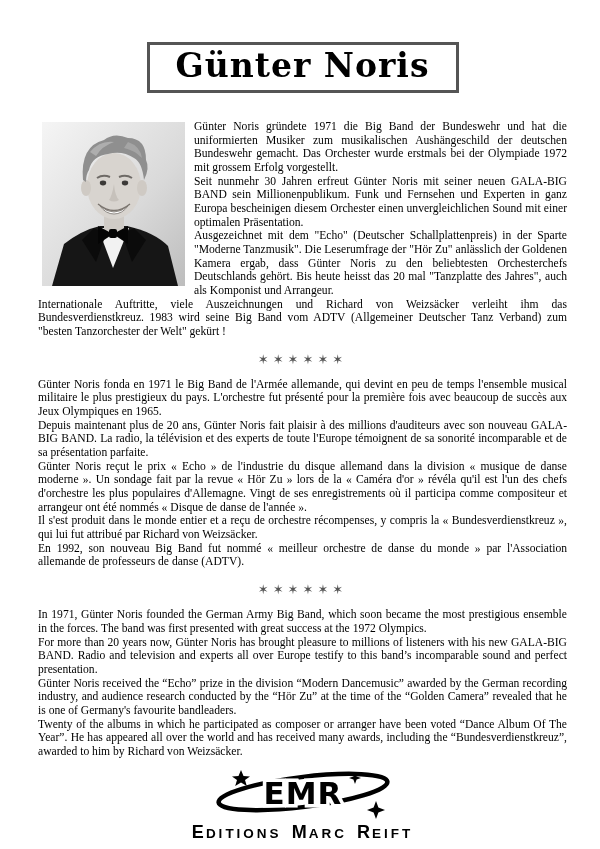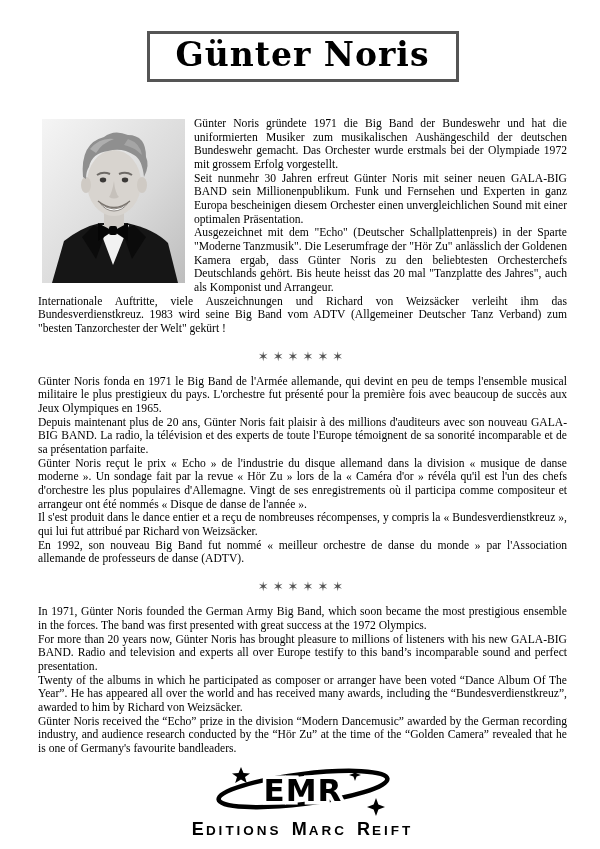--- a/index.html
+++ b/index.html
@@ -1,39 +1,39 @@
 <!DOCTYPE html>
 <html><head>
 <meta charset="utf-8">
 <style>
   html,body{margin:0;padding:0;background:#ffffff;}
   .page{
     width:600px;height:849px;box-sizing:border-box;
-    padding:31px 33px 0 38px;
+    padding:42px 33px 0 38px;
     background:#fff;color:#000;
     font-family:"Liberation Serif",serif;
     overflow:hidden;position:relative;
   }
   
   .title-box{
     width:306px;margin:0 auto;
     border:3px solid #555;
     text-align:center;padding:1px 0 5px;
   }
   .title-box h1{
     margin:0;
     font-family:"DejaVu Serif",serif;
     font-weight:bold;
     font-size:33px;
     letter-spacing:1px;
   }
   
   .bio{font-size:11.6px;line-height:1.18;text-align:justify;}
   .bio p{margin:0;}
-  .section-german{margin-top:35px;}
+  .section-german{margin-top:27px;}
   .photo-wrap{
     float:left;width:143px;height:164px;
     margin:2px 9px 0 4px;
   }
   .photo-wrap svg{display:block;width:100%;height:100%;}
   .stars{
     clear:both;text-align:center;
     font-family:"DejaVu Sans",sans-serif;
     font-size:13px;color:#555;letter-spacing:4px;
     margin:13px 0 11px;
@@ -108,31 +108,31 @@
     <p>Ausgezeichnet mit dem "Echo"  (Deutscher Schallplattenpreis) in der Sparte "Moderne Tanzmusik".  Die Leserumfrage der "Hör Zu" anlässlich der Goldenen Kamera ergab, dass Günter Noris zu den beliebtesten Orchesterchefs Deutschlands gehört. Bis heute heisst das 20 mal "Tanzplatte des Jahres", auch als Komponist und Arrangeur.</p>
     <p>Internationale Auftritte, viele Auszeichnungen und Richard von Weizsäcker verleiht ihm das Bundesverdienstkreuz. 1983 wird seine Big Band vom ADTV (Allgemeiner Deutscher Tanz Verband) zum "besten Tanzorchester der Welt" gekürt !</p>
   </section>
 
   <div class="stars">✶✶✶✶✶✶</div>
 
   <section class="bio">
     <p>Günter Noris fonda en 1971 le Big Band de l'Armée allemande, qui devint en peu de temps l'ensemble musical militaire le plus prestigieux du pays. L'orchestre fut présenté pour la première fois avec beaucoup de succès aux Jeux Olympiques en 1965.</p>
     <p>Depuis maintenant plus de 20 ans, Günter Noris fait plaisir à des millions d'auditeurs avec son nouveau GALA-BIG BAND. La radio, la télévision et des experts de toute l'Europe témoignent de sa sonorité incomparable et de sa présentation parfaite.</p>
     <p>Günter Noris reçut le prix « Echo » de l'industrie du disque allemand dans la division « musique de danse moderne ». Un sondage fait par la revue « Hör Zu » lors de la « Caméra d'or » révéla qu'il est l'un des chefs d'orchestre les plus populaires d'Allemagne. Vingt de ses enregistrements où il participa comme compositeur et arrangeur ont été nommés « Disque de danse de l'année ».</p>
-    <p>Il s'est produit dans le dance entier et a reçu de nombreuses récompenses, y compris la « Bundesverdienstkreuz », qui lui fut attribué par Richard von Weizsäcker.</p>
+    <p>Il s'est produit dans le monde entier et a reçu de orchestre récompenses, y compris la « Bundesverdienstkreuz », qui lui fut attribué par Richard von Weizsäcker.</p>
     <p>En 1992, son nouveau Big Band fut nommé « meilleur orchestre de danse du monde » par l'Association allemande de professeurs de danse (ADTV).</p>
   </section>
 
   <div class="stars">✶✶✶✶✶✶</div>
 
   <section class="bio">
     <p>In 1971, Günter Noris founded the German Army Big Band, which soon became the most prestigious ensemble in the forces. The band was first presented with great success at the 1972 Olympics.</p>
     <p>For more than 20 years now, Günter Noris has brought pleasure to millions of listeners with his new GALA-BIG BAND. Radio and television and experts all over Europe testify to this band’s incomparable sound and perfect presentation.</p>
+    <p>Günter Noris received the “Echo” prize in the division “Modern Dancemusic” awarded by the German recording industry, and audience research conducted by the “Hör Zu” at the time of the “Golden Camera” revealed that he is one of  Germany's favourite bandleaders.</p>
     <p>Twenty of the albums in which he participated as composer or arranger have been voted “Dance Album Of The Year”. He has appeared all over the world and has received many awards, including the “Bundesverdienstkreuz”, awarded to him by Richard von Weizsäcker.</p>
-    <p>Günter Noris received the “Echo” prize in the division “Modern Dancemusic” awarded by the German recording industry, and audience research conducted by the “Hör Zu” at the time of the “Golden Camera” revealed that he is one of  Germany's favourite bandleaders.</p>
   </section>
 
   <div class="logo-block">
     <svg class="emr-svg" width="200" height="54" viewBox="0 0 200 54" xmlns="http://www.w3.org/2000/svg">
       <ellipse cx="100" cy="25" rx="85" ry="15" transform="rotate(-7 100 25)" fill="none" stroke="#000" stroke-width="4.5"></ellipse>
       <text x="100" y="37" text-anchor="middle" font-family="DejaVu Sans, sans-serif" font-size="31" font-weight="bold" letter-spacing="1" fill="#000" stroke="#fff" stroke-width="7" paint-order="stroke">EMR</text>
 
       <path d="M38,3 L40.5,9 L47,9.5 L42,13 L43.8,19 L38,15.5 L32.2,19 L34,13 L29,9.5 L35.5,9 Z" fill="#000"></path>
       <path d="M152,5 L153.6,9.4 L158,11 L153.6,12.6 L152,17 L150.4,12.6 L146,11 L150.4,9.4 Z" fill="#000"></path>
       <path d="M173,34 L175.4,40.6 L182,43 L175.4,45.4 L173,52 L170.6,45.4 L164,43 L170.6,40.6 Z" fill="#000"></path>

